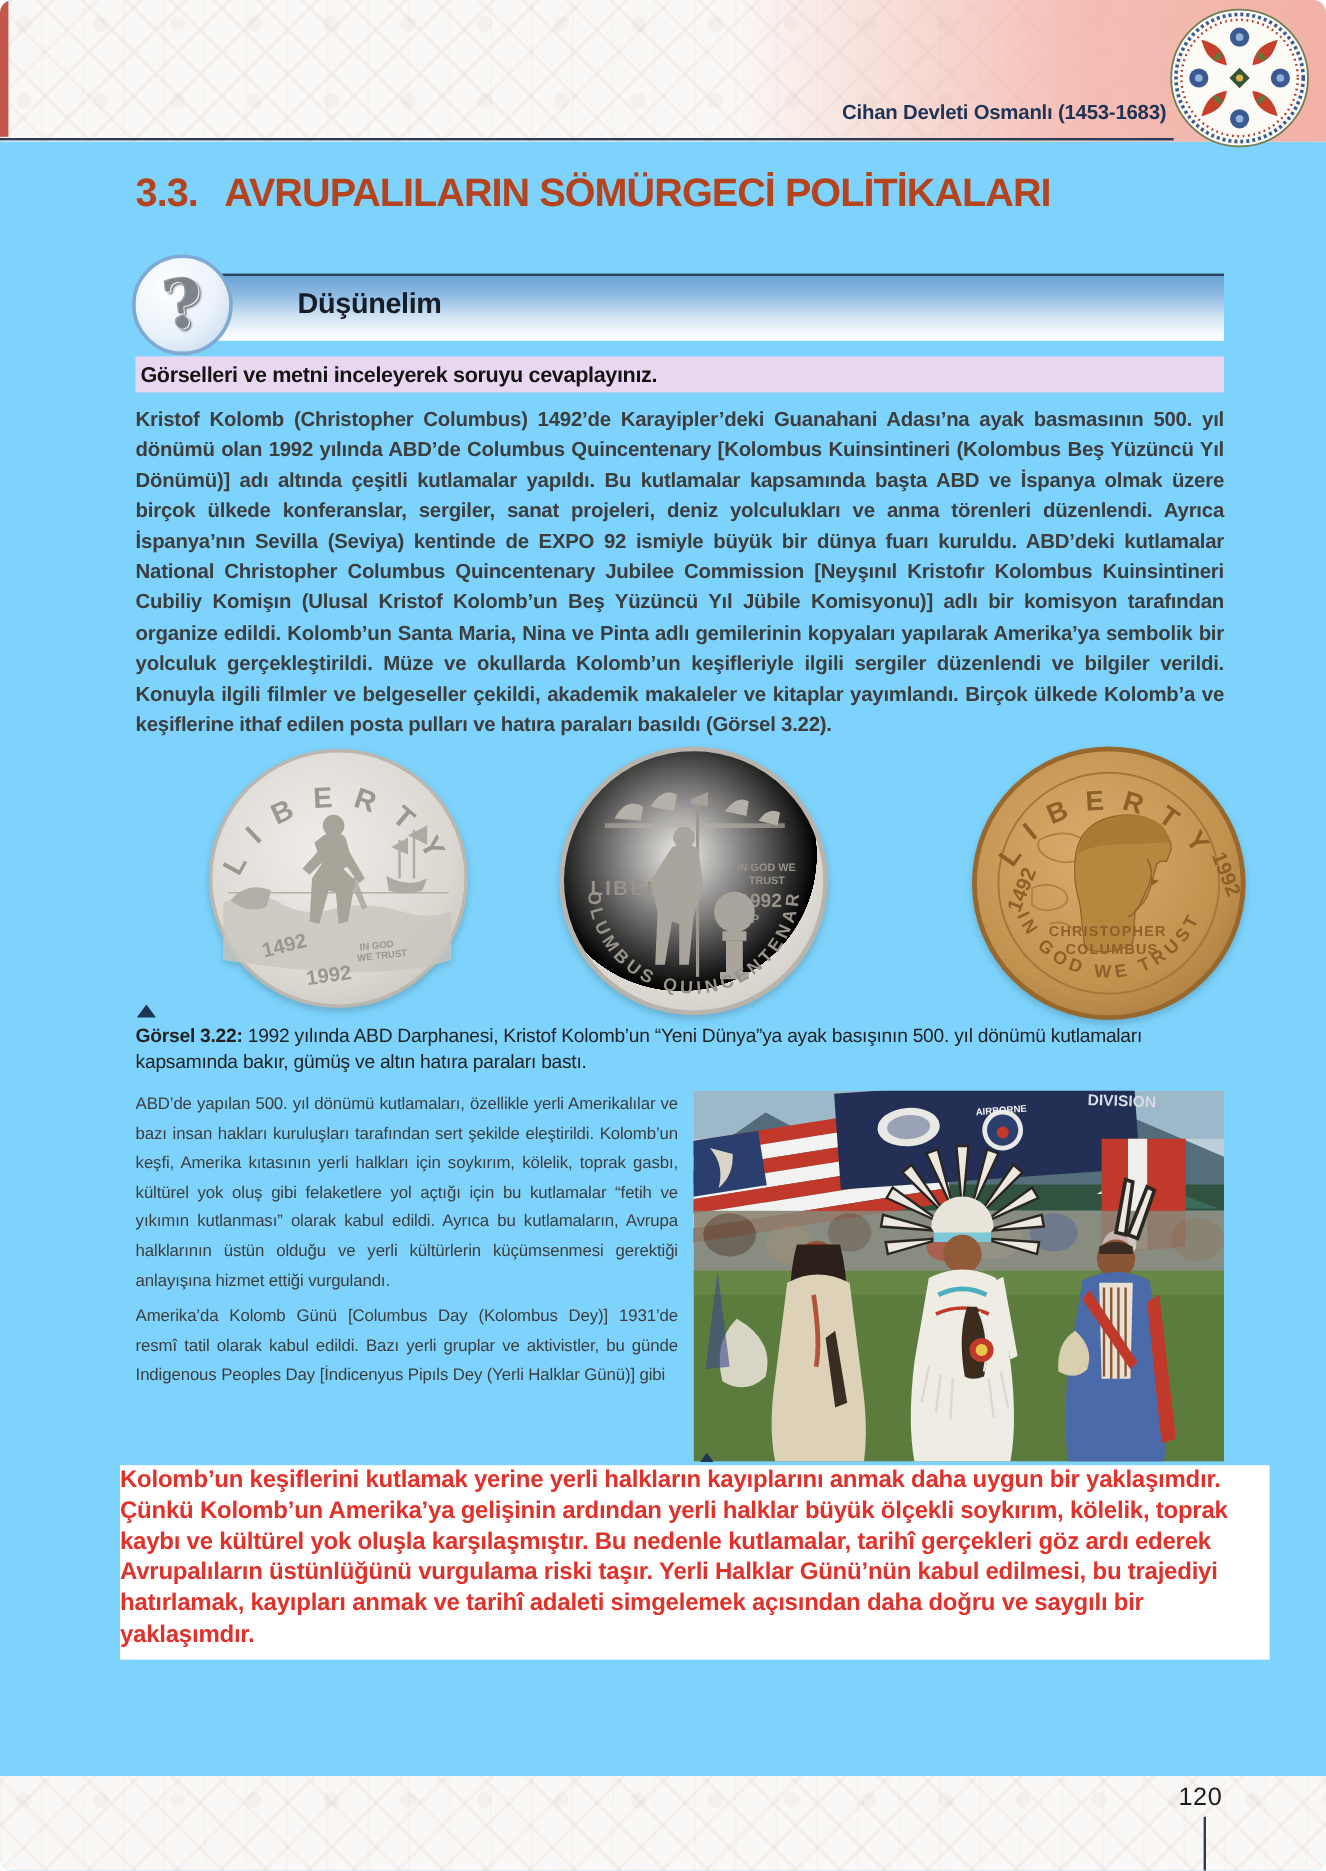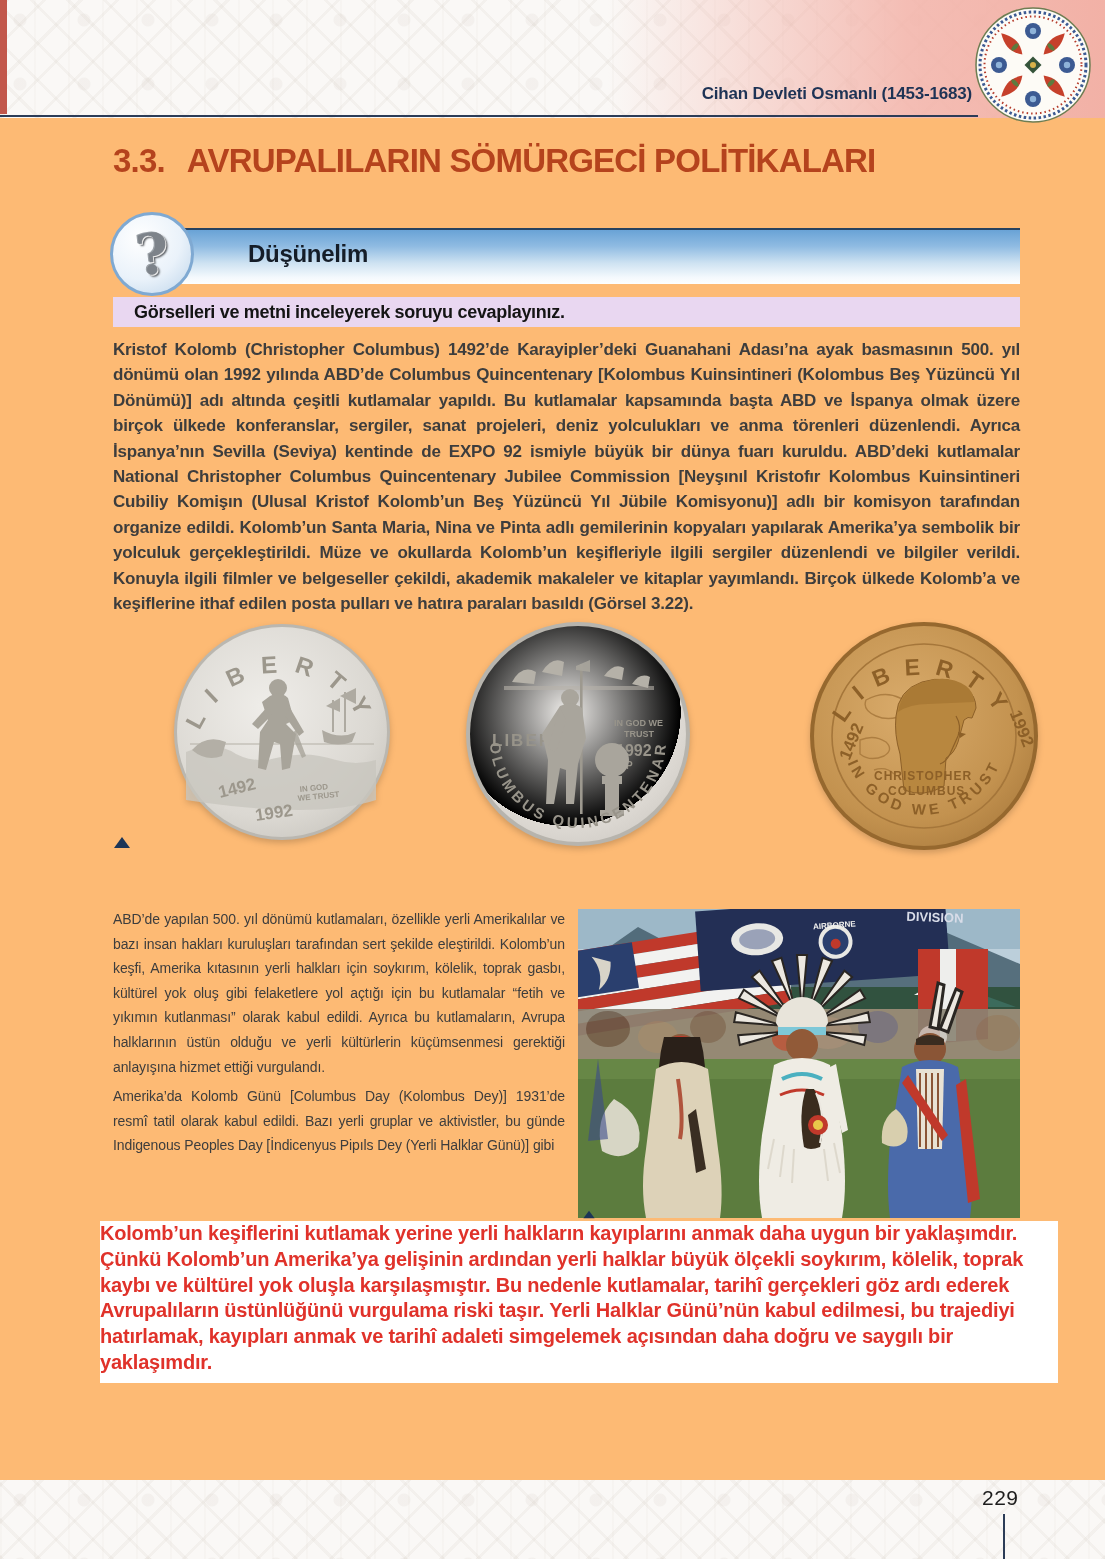--- a/index.html
+++ b/index.html
@@ -1,20 +1,21 @@
 <!DOCTYPE html>
 <html><head>
 <meta charset="utf-8">
 <style>
   * { margin:0; padding:0; box-sizing:border-box; }
   html,body { background:#ffffff; }
   #page {
     position:relative; width:1105px; height:1559px; overflow:hidden;
-    background:#fdba74;
+    background:#7dd3fc;
     font-family:"Liberation Sans", sans-serif;
+    border-radius:11px;
     -webkit-font-smoothing:antialiased;
   }
   
   .pattern-band {
     position:absolute; left:0; width:1105px;
     background-color:#faf8f6;
     background-image:
       repeating-linear-gradient(45deg, rgba(210,202,192,.16) 0 3px, transparent 3px 26px),
       repeating-linear-gradient(-45deg, rgba(210,202,192,.16) 0 3px, transparent 3px 26px),
       repeating-linear-gradient(90deg, rgba(218,210,200,.10) 0 2px, transparent 2px 34px),
@@ -57,21 +58,21 @@
     display:flex; align-items:center; justify-content:center;
   }
   #think-icon .qmark {
     font-size:56px; font-weight:800; color:#7d838a; transform:rotate(-6deg);
     text-shadow:1px 1px 0 #e8e8e8, 2px 2px 2px #55595e, -1px -1px 0 #9aa0a6;
     font-family:"DejaVu Serif", serif; line-height:1;
   }
 
   #instruction-bar {
     position:absolute; top:297px; left:113px; width:907px; height:30px;
-    background:#e9d7f1; display:flex; align-items:center; padding-left:21px;
+    background:#e9d7f1; display:flex; align-items:center; padding-left:4px;
     font-size:18px; font-weight:bold; color:#141414; letter-spacing:-0.3px;
   }
 
   .bodytext { color:#3d3d3d; text-align:justify; }
   #intro-paragraph {
     position:absolute; top:337px; left:113px; width:907px;
     font-size:17px; line-height:25.4px; letter-spacing:-0.2px;font-weight:bold;
   }
 
   .coin { position:absolute; filter:drop-shadow(0 3px 3px rgba(0,0,0,.18)); }
@@ -291,20 +292,21 @@
       <path d="M150 112 l8 2 -6 4 Z" fill="#8d6028"></path>
     </g>
     <text x="66" y="160" font-size="12" fill="#8d6028" font-weight="bold" letter-spacing="1">CHRISTOPHER</text>
     <text x="80" y="175" font-size="12" fill="#8d6028" font-weight="bold" letter-spacing="1">COLUMBUS</text>
     <text font-size="15" fill="#8d6028" letter-spacing="4" font-weight="bold">
       <textPath href="#c3bot" startOffset="50%" text-anchor="middle">IN GOD WE TRUST</textPath>
     </text>
   </svg>
 
   <div id="figure-marker" class="tri-up"></div>
+  <div id="figure-caption"><b>Görsel 3.22:</b><span> 1992 yılında ABD Darphanesi, Kristof Kolomb’un “Yeni Dünya”ya ayak basışının 500. yıl dönümü kutlamaları kapsamında bakır, gümüş ve altın hatıra paraları bastı.</span></div>
 
   <div id="left-column" class="bodytext">
     <p>ABD’de yapılan 500. yıl dönümü kutlamaları, özellikle yerli Amerikalılar ve bazı insan hakları kuruluşları tarafından sert şekilde eleştirildi. Kolomb’un keşfi, Amerika kıtasının yerli halkları için soykırım, kölelik, toprak gasbı, kültürel yok oluş gibi felaketlere yol açtığı için bu kutlamalar “fetih ve yıkımın kutlanması” olarak kabul edildi. Ayrıca bu kutlamaların, Avrupa halklarının üstün olduğu ve yerli kültürlerin küçümsenmesi gerektiği anlayışına hizmet ettiği vurgulandı.</p>
     <p>Amerika’da Kolomb Günü [Columbus Day (Kolombus Dey)] 1931’de resmî tatil olarak kabul edildi. Bazı yerli gruplar ve aktivistler, bu günde Indigenous Peoples Day [İndicenyus Pipıls Dey (Yerli Halklar Günü)] gibi</p>
   </div>
 
   <svg id="powwow-photo" viewBox="0 0 442 309">
 
     <rect x="0" y="0" width="442" height="90" fill="#bccfdb"></rect>
     <rect x="0" y="0" width="442" height="40" fill="#9db8c8"></rect>
@@ -432,16 +434,16 @@
 
     <path d="M36 190 q-20 20 -12 52 q20 12 36 -4 q8 -30 -24 -48 Z" fill="#e4e0d4" opacity="0.9"></path>
     <path d="M20 150 l10 80 -20 2 Z" fill="#3a4a8a" opacity="0.6"></path>
   </svg>
   <div id="photo-marker" class="tri-up"></div>
 
   <div id="answer-overlay">Kolomb’un keşiflerini kutlamak yerine yerli halkların kayıplarını anmak daha uygun bir yaklaşımdır. Çünkü Kolomb’un Amerika’ya gelişinin ardından yerli halklar büyük ölçekli soykırım, kölelik, toprak kaybı ve kültürel yok oluşla karşılaşmıştır. Bu nedenle kutlamalar, tarihî gerçekleri göz ardı ederek Avrupalıların üstünlüğünü vurgulama riski taşır. Yerli Halklar Günü’nün kabul edilmesi, bu trajediyi hatırlamak, kayıpları anmak ve tarihî adaleti simgelemek açısından daha doğru ve saygılı bir yaklaşımdır.</div>
 
 
   <div id="footer-band" class="pattern-band"></div>
-  <div id="page-number">229</div>
+  <div id="page-number">120</div>
   <div id="page-number-rule"></div>
 
 </div>
 
 </body></html>

